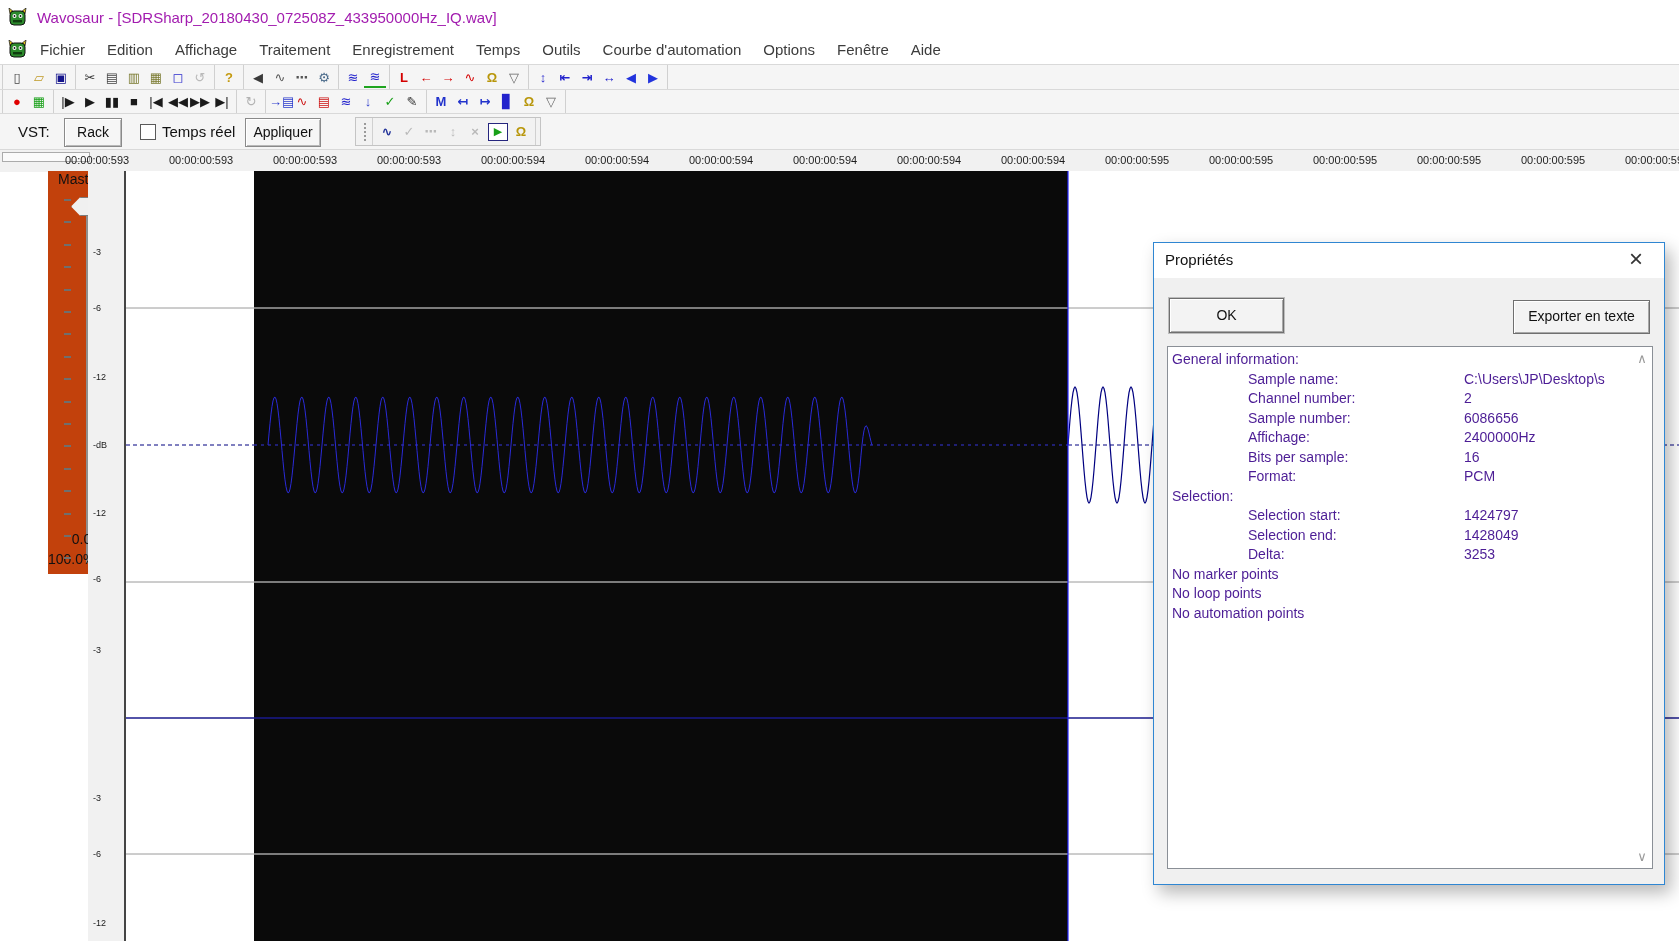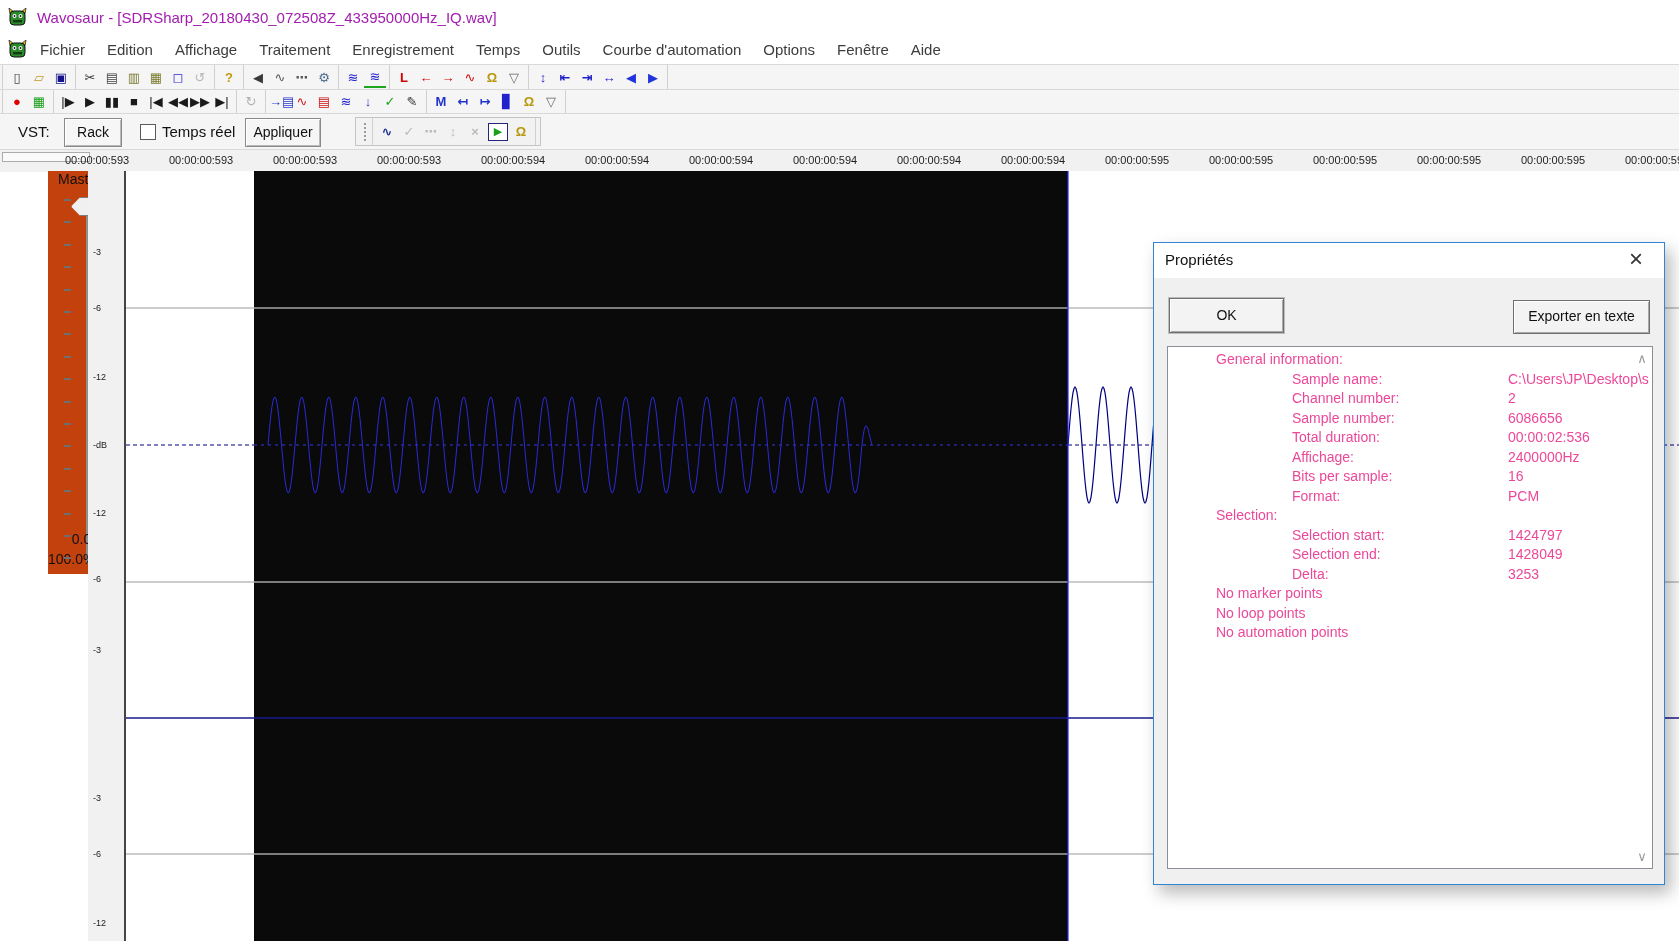--- a/index.html
+++ b/index.html
@@ -73,22 +73,22 @@
   #dlgclose{position:absolute;right:14px;top:2px;font-size:24px;font-weight:300;color:#333;
             width:28px;text-align:center;cursor:default;}
   .dlgbtn{position:absolute;background:#f3f3f3;border:1px solid #6f6f6f;
           box-shadow:inset 1px 1px 0 #fff,inset -1px -1px 0 #a8a8a8,0 0 0 1px #bdbdbd;
           font-size:14px;color:#111;text-align:center;cursor:default;}
   #okbtn{left:15px;top:55px;width:113px;height:33px;line-height:32px;}
   #exportbtn{left:359px;top:57px;width:135px;height:32px;line-height:31px;
              box-shadow:inset 1px 1px 0 #fff,inset -1px -1px 0 #a8a8a8;}
   #dlglist{position:absolute;left:13px;top:103px;width:484px;height:521px;background:#fff;
            border:1px solid #8a8f96;overflow:hidden;}
-  .dlgrow{position:relative;height:19.5px;line-height:19.5px;font-size:14px;color:#ec4899;
-          white-space:nowrap;margin-left:44px;}
+  .dlgrow{position:relative;height:19.5px;line-height:19.5px;font-size:14px;color:#4c1d95;
+          white-space:nowrap;}
   .dlgrow .lab0{padding-left:4px;}
   .dlgrow .lab1{padding-left:80px;}
   .dlgrow .val{position:absolute;left:296px;top:0;}
   .scrollarrow{position:absolute;right:3px;font-size:13px;color:#9a9a9a;width:14px;
                text-align:center;cursor:default;}
 </style>
 </head>
 <body>
 
 <div id="root">
@@ -319,21 +319,20 @@
       <span id="dlgclose">×</span>
     </div>
     <div id="okbtn" class="dlgbtn">OK</div>
     <div id="exportbtn" class="dlgbtn">Exporter en texte</div>
     <div id="dlglist">
       <div id="dlgrows" style="padding-top:3px;">
           <div class="dlgrow"><span class="lab0">General information:</span></div>
           <div class="dlgrow"><span class="lab1">Sample name:</span><span class="val">C:\Users\JP\Desktop\s</span></div>
           <div class="dlgrow"><span class="lab1">Channel number:</span><span class="val">2</span></div>
           <div class="dlgrow"><span class="lab1">Sample number:</span><span class="val">6086656</span></div>
-          <div class="dlgrow"><span class="lab1">Total duration:</span><span class="val">00:00:02:536</span></div>
           <div class="dlgrow"><span class="lab1">Affichage:</span><span class="val">2400000Hz</span></div>
           <div class="dlgrow"><span class="lab1">Bits per sample:</span><span class="val">16</span></div>
           <div class="dlgrow"><span class="lab1">Format:</span><span class="val">PCM</span></div>
           <div class="dlgrow"><span class="lab0">Selection:</span></div>
           <div class="dlgrow"><span class="lab1">Selection start:</span><span class="val">1424797</span></div>
           <div class="dlgrow"><span class="lab1">Selection end:</span><span class="val">1428049</span></div>
           <div class="dlgrow"><span class="lab1">Delta:</span><span class="val">3253</span></div>
           <div class="dlgrow"><span class="lab0">No marker points</span></div>
           <div class="dlgrow"><span class="lab0">No loop points</span></div>
           <div class="dlgrow"><span class="lab0">No automation points</span></div>

